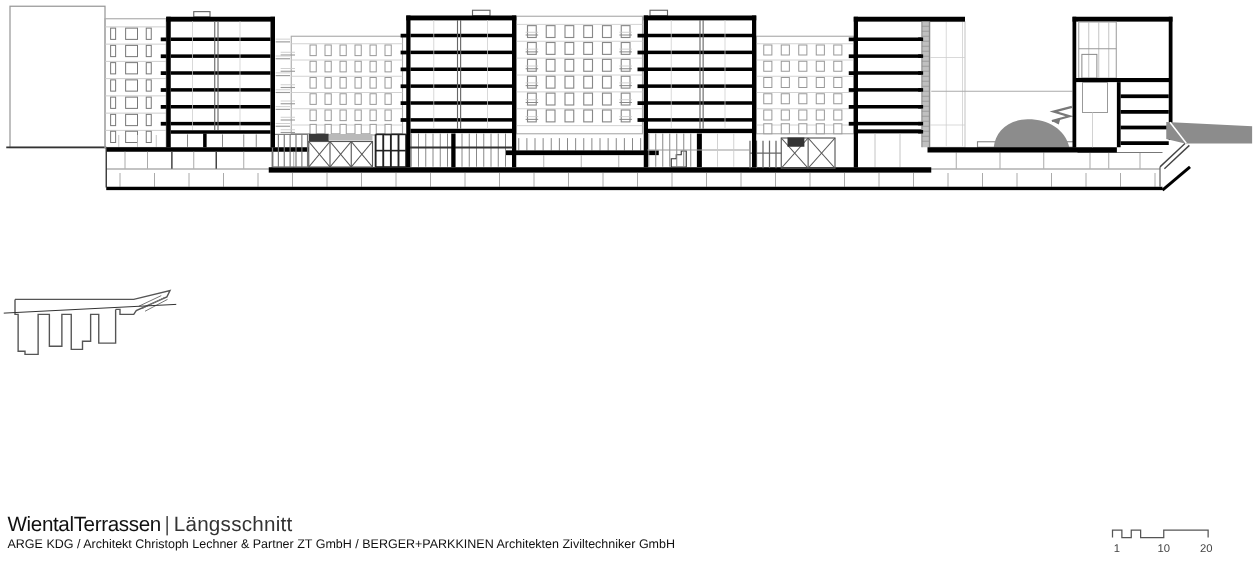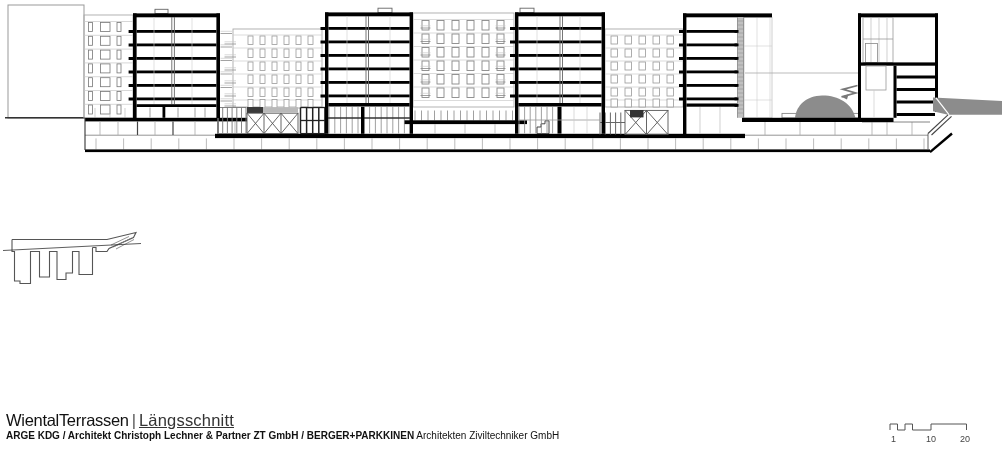--- a/index.html
+++ b/index.html
@@ -3,23 +3,23 @@
 <meta charset="utf-8">
 <style>
   html,body{margin:0;padding:0;background:#fff;}
   body{width:1002px;height:450px;font-family:"Liberation Sans",sans-serif;}
   .sheet{position:relative;width:1002px;height:450px;overflow:hidden;background:#fff;}
   #cv{position:absolute;left:0;top:0;}
   .titleblock{position:absolute;left:6px;top:411px;white-space:nowrap;}
   .l1{font-size:16.5px;color:#111;line-height:18px;}
   .proj{font-weight:400;letter-spacing:-0.3px;}
   .sep{font-weight:300;color:#555;margin:0 3px;}
-  .dtype{font-weight:400;color:#333;letter-spacing:0.2px;text-decoration:underline;}
+  .dtype{font-weight:400;color:#333;letter-spacing:0.2px;}
   .l2{font-size:10px;color:#111;line-height:11px;margin-top:1px;}
-  .l2 .b{font-weight:700;}
+  .l2 .b{font-weight:400;}
 </style>
 </head>
 <body>
 
 <div class="sheet">
   <svg id="cv" width="1002" height="450" viewBox="0 0 1002 450">
       <rect x="8" y="5" width="76" height="113" fill="none" stroke="#999" stroke-width="1"></rect>
       <line x1="5" y1="117.8" x2="85" y2="117.8" stroke="#333" stroke-width="1.4"></line>
       <rect x="84" y="15" width="49" height="103" fill="none" stroke="#aaa" stroke-width="0.9"></rect>
       <line x1="84" y1="21.5" x2="133" y2="21.5" stroke="#c5c5c5" stroke-width="0.7"></line>

